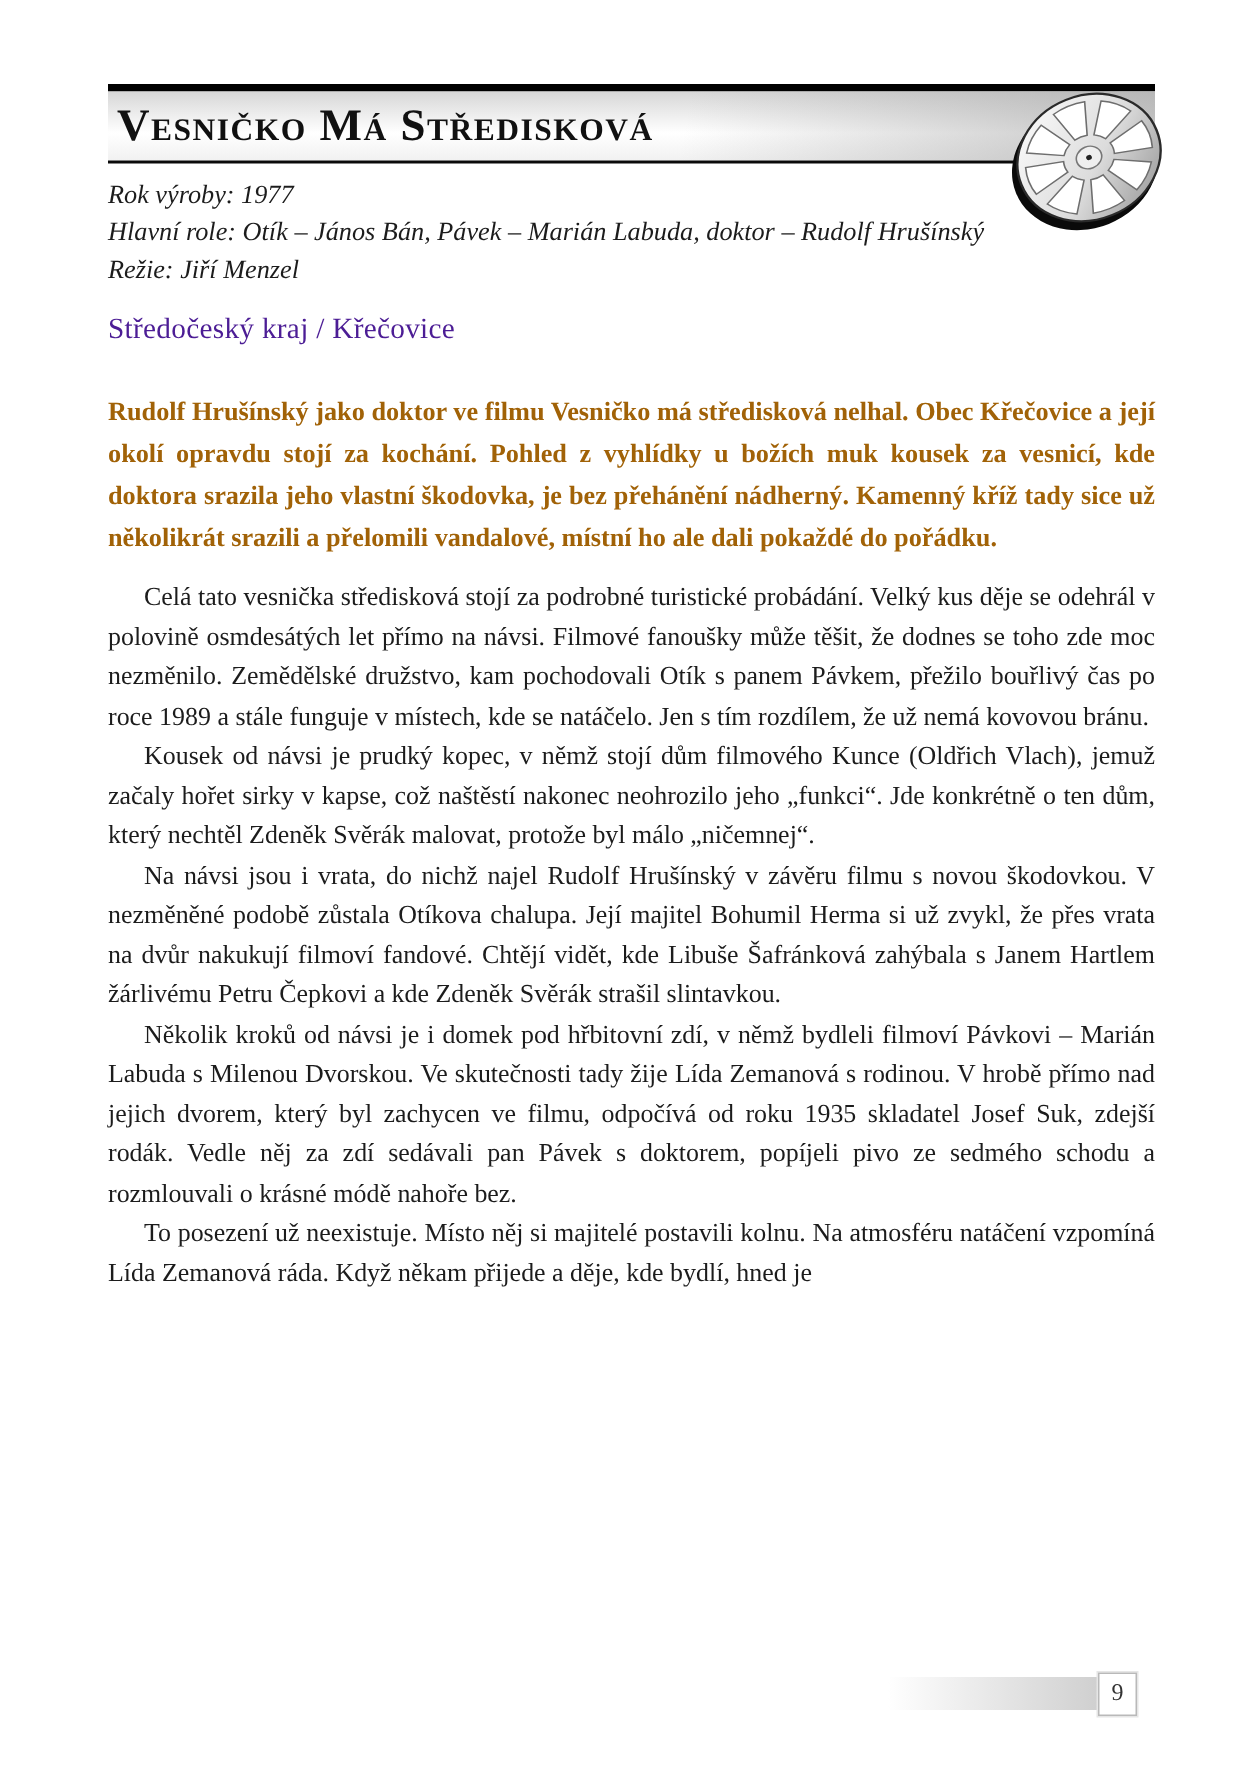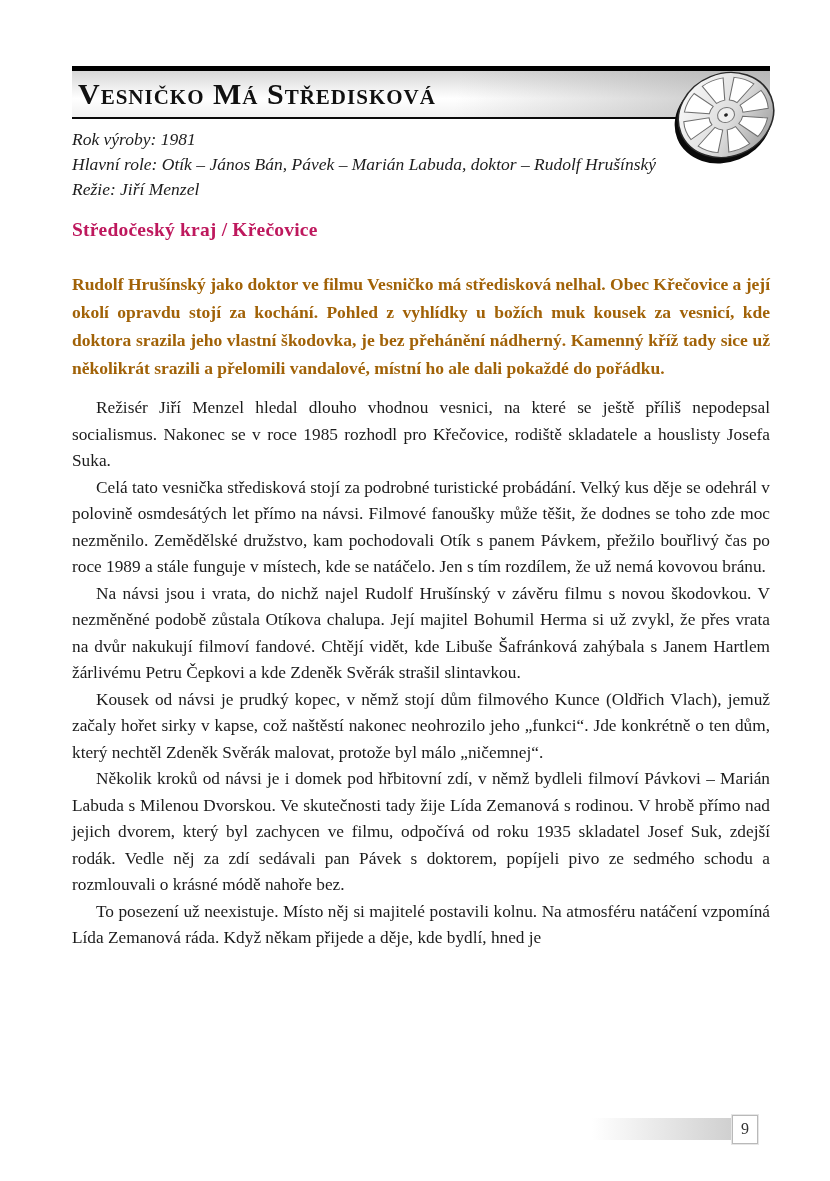--- a/index.html
+++ b/index.html
@@ -1,21 +1,21 @@
 <!DOCTYPE html>
 <html lang="cs"><head>
 <meta charset="utf-8">
 <style>
   html,body{margin:0;padding:0;}
   body{
     width:830px;height:1181px;background:#ffffff;position:relative;
     font-family:"Liberation Serif","DejaVu Serif",serif;color:#1c1c1c;
     overflow:hidden;
   }
-  .content{position:absolute;left:72px;top:66px;width:698px;}
+  .content{position:absolute;left:72px;top:56px;width:698px;}
 
   
   .title-block{position:relative;}
   .bar-top{height:5px;background:#000;}
   .title-strip{
     height:46px;display:flex;align-items:center;padding-left:6px;
     border-bottom:2px solid #0a0a0a;
     background:
       linear-gradient(100deg, rgba(190,190,190,0) 55%, rgba(165,165,165,0.65) 100%),
       linear-gradient(to bottom, #d7d7d7 0%, #ffffff 60%, #f1f1f1 100%);
@@ -25,21 +25,21 @@
     font-variant:small-caps;line-height:1;color:#111;
   }
   .reel{position:absolute;right:-16px;top:-1px;}
 
   
   .meta{margin-top:8px;font-style:italic;font-size:17.5px;line-height:25px;}
   .meta p{margin:0;}
 
   
   .section-heading{
-    margin:17px 0 0 0;font-size:19.5px;font-weight:bold;color:#be185d;
+    margin:17px 0 0 0;font-size:19.5px;font-weight:normal;color:#4c1d95;
     letter-spacing:0.2px;
   }
 
   
   .lead{
     margin:29px 0 0 0;font-weight:bold;font-size:17.5px;line-height:28px;
     text-align:justify;hyphens:auto;color:#a16207;
   }
   .bodytext{margin-top:13px;font-size:17.3px;line-height:26.5px;text-align:justify;}
   .bodytext p{margin:0;text-indent:24px;hyphens:auto;}
@@ -88,34 +88,33 @@
           <use href="#wedge" transform="rotate(270)"></use>
           <use href="#wedge" transform="rotate(315)"></use>
         </g>
         <circle r="8" fill="#efefef" stroke="#777777" stroke-width="1"></circle>
         <circle r="1.8" fill="#222222"></circle>
       </g>
     </svg>
   </header>
 
   <section class="meta">
-    <p>Rok výroby: 1981</p>
+    <p>Rok výroby: 1977</p>
     <p>Hlavní role: Otík – János Bán, Pávek – Marián Labuda, doktor – Rudolf Hrušínský</p>
     <p>Režie: Jiří Menzel</p>
   </section>
 
   <h2 class="section-heading">Středočeský kraj / Křečovice</h2>
 
   <p class="lead">Rudolf Hrušínský jako doktor ve filmu Vesničko má středisková nelhal. Obec Křečovice a její okolí opravdu stojí za kochání. Pohled z vyhlídky u božích muk kousek za vesnicí, kde doktora srazila jeho vlastní škodovka, je bez přehánění nádherný. Kamenný kříž tady sice už několikrát srazili a přelomili vandalové, místní ho ale dali pokaždé do pořádku.</p>
 
   <div class="bodytext">
-    <p>Režisér Jiří Menzel hledal dlouho vhodnou vesnici, na které se ještě příliš nepodepsal socialismus. Nakonec se v roce 1985 rozhodl pro Křečovice, rodiště skladatele a houslisty Josefa Suka.</p>
     <p>Celá tato vesnička středisková stojí za podrobné turistické probádání. Velký kus děje se odehrál v polovině osmdesátých let přímo na návsi. Filmové fanoušky může těšit, že dodnes se toho zde moc nezměnilo. Zemědělské družstvo, kam pochodovali Otík s panem Pávkem, přežilo bouřlivý čas po roce 1989 a stále funguje v místech, kde se natáčelo. Jen s tím rozdílem, že už nemá kovovou bránu.</p>
+    <p>Kousek od návsi je prudký kopec, v němž stojí dům filmového Kunce (Oldřich Vlach), jemuž začaly hořet sirky v kapse, což naštěstí nakonec neohrozilo jeho „funkci“. Jde konkrétně o ten dům, který nechtěl Zdeněk Svěrák malovat, protože byl málo „ničemnej“.</p>
     <p>Na návsi jsou i vrata, do nichž najel Rudolf Hrušínský v závěru filmu s novou škodovkou. V nezměněné podobě zůstala Otíkova chalupa. Její majitel Bohumil Herma si už zvykl, že přes vrata na dvůr nakukují filmoví fandové. Chtějí vidět, kde Libuše Šafránková zahýbala s Janem Hartlem žárlivému Petru Čepkovi a kde Zdeněk Svěrák strašil slintavkou.</p>
-    <p>Kousek od návsi je prudký kopec, v němž stojí dům filmového Kunce (Oldřich Vlach), jemuž začaly hořet sirky v kapse, což naštěstí nakonec neohrozilo jeho „funkci“. Jde konkrétně o ten dům, který nechtěl Zdeněk Svěrák malovat, protože byl málo „ničemnej“.</p>
     <p>Několik kroků od návsi je i domek pod hřbitovní zdí, v němž bydleli filmoví Pávkovi – Marián Labuda s Milenou Dvorskou. Ve skutečnosti tady žije Lída Zemanová s rodinou. V hrobě přímo nad jejich dvorem, který byl zachycen ve filmu, odpočívá od roku 1935 skladatel Josef Suk, zdejší rodák. Vedle něj za zdí sedávali pan Pávek s doktorem, popíjeli pivo ze sedmého schodu a rozmlouvali o krásné módě nahoře bez.</p>
     <p>To posezení už neexistuje. Místo něj si majitelé postavili kolnu. Na atmosféru natáčení vzpomíná Lída Zemanová ráda. Když někam přijede a děje, kde bydlí, hned je</p>
   </div>
 
 </div>
 
 <footer class="footer-bar">
   <div class="page-num-box">9</div>
 </footer>
 

